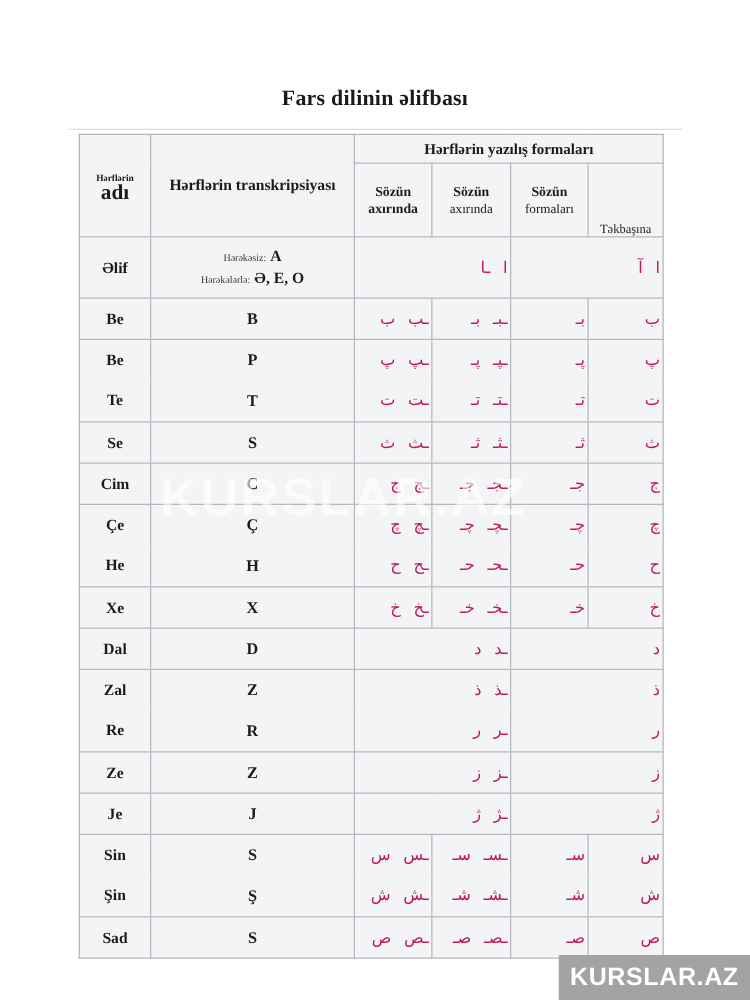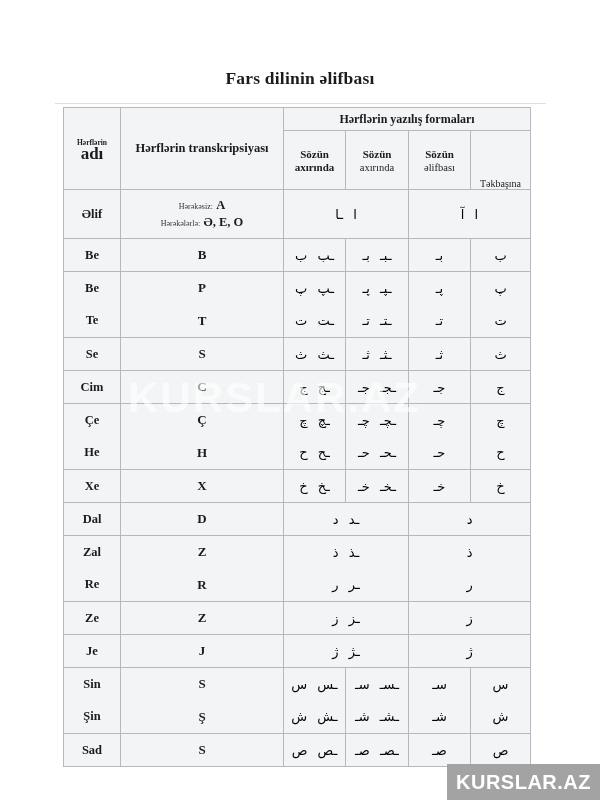--- a/index.html
+++ b/index.html
@@ -46,23 +46,24 @@
   th.sub-h .s2{font-size:10.5px;line-height:13px;}
   th.sub-h .s2.b{font-weight:bold;font-size:11px;}
   th.sub-h .single{font-size:10px;margin-top:47px;}
   
   tr.r{height:33px;}
   tr.alif-row{height:49px;}
   td.name{font-size:12.5px;font-weight:bold;}
   td.trans{font-size:13px;font-weight:bold;}
   td.ar{
     font-family:"DejaVu Sans",sans-serif;
-    font-size:13px;color:#000000;
+    font-size:13px;color:#be185d;
     direction:rtl;
     word-spacing:6px;
+    text-align:right;
   }
   td.alone{border-left-color:#cdd1d5;}
   
   tr.gs td{border-bottom:none;}
   tr.ge td{border-top:none;}
   
   td.alif-trans{font-weight:normal;}
   .tline{line-height:15px;white-space:nowrap;}
   .tlabel{font-size:8px;color:#333;}
   .tval{font-size:12.5px;font-weight:bold;}
@@ -115,21 +116,21 @@
         <th class="sub-h">
           <div class="s1">Sözün</div>
           <div class="s2 b">axırında</div>
         </th>
         <th class="sub-h">
           <div class="s1">Sözün</div>
           <div class="s2">axırında</div>
         </th>
         <th class="sub-h">
           <div class="s1">Sözün</div>
-          <div class="s2">əlifbası</div>
+          <div class="s2">formaları</div>
         </th>
         <th class="sub-h">
           <div class="single">Təkbaşına</div>
         </th>
       </tr>
     </thead>
     <tbody>
       <tr class="r alif-row">
         <td class="name">Əlif</td>
         <td class="trans alif-trans">

